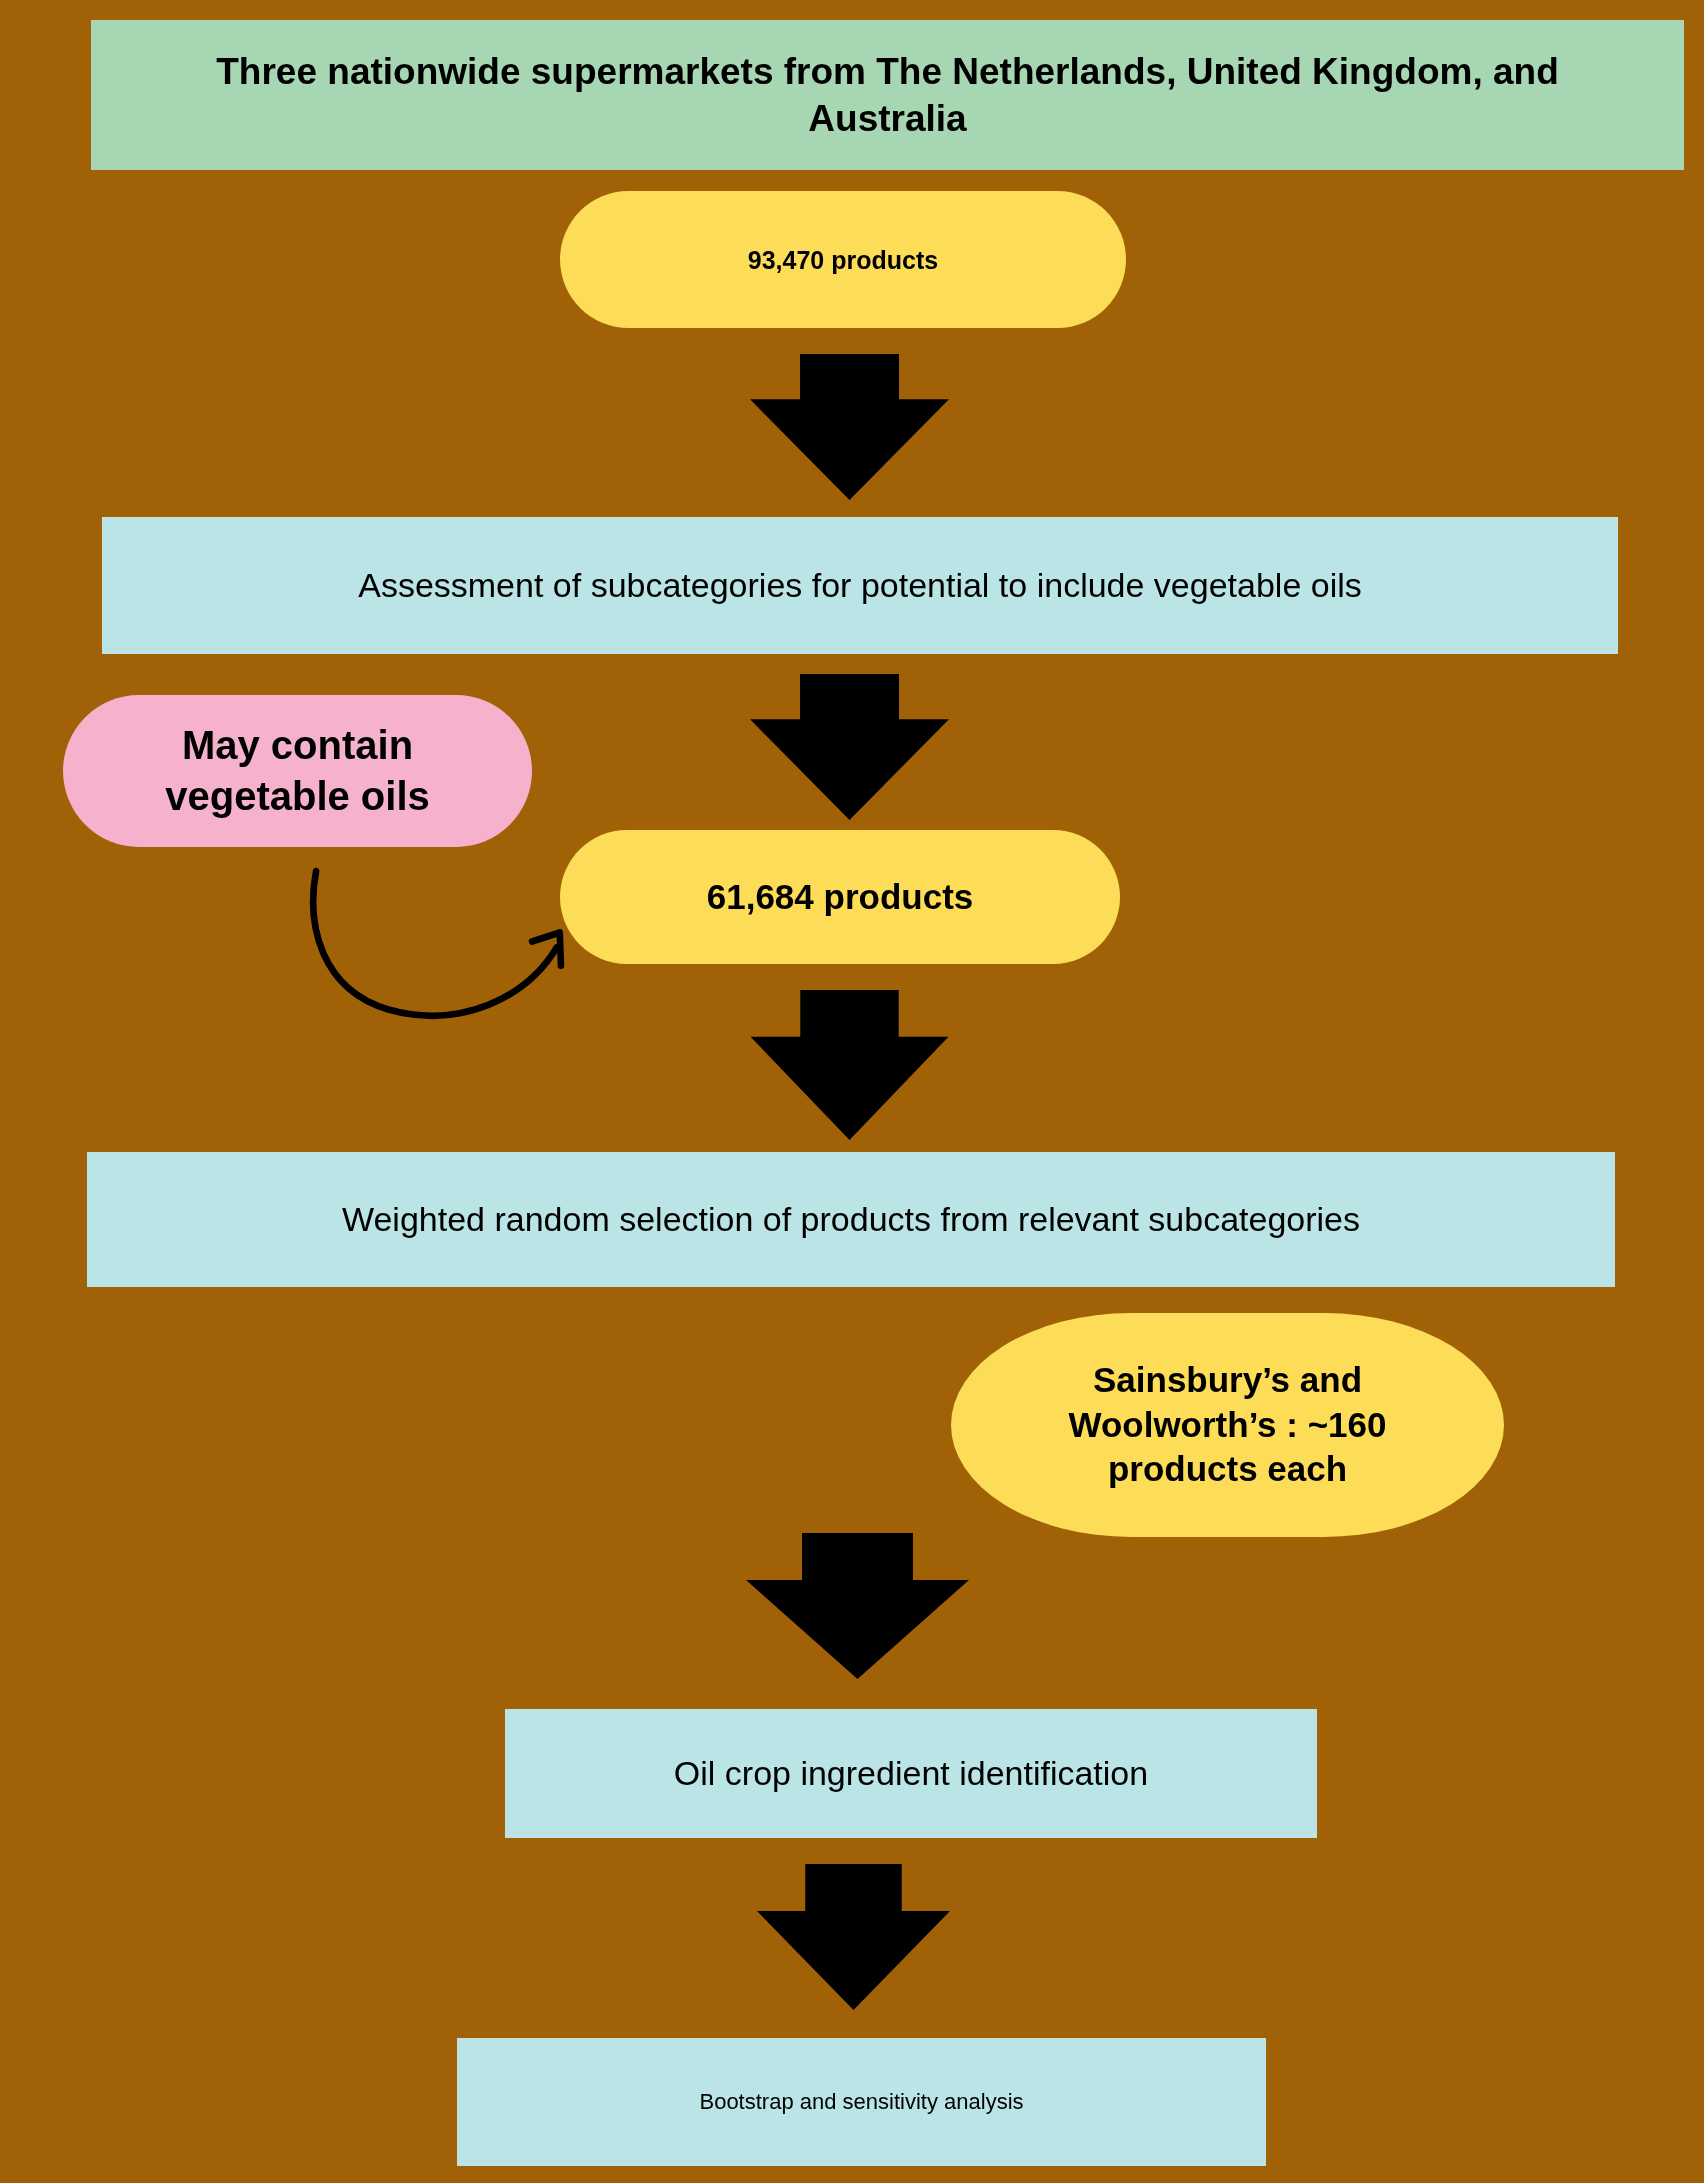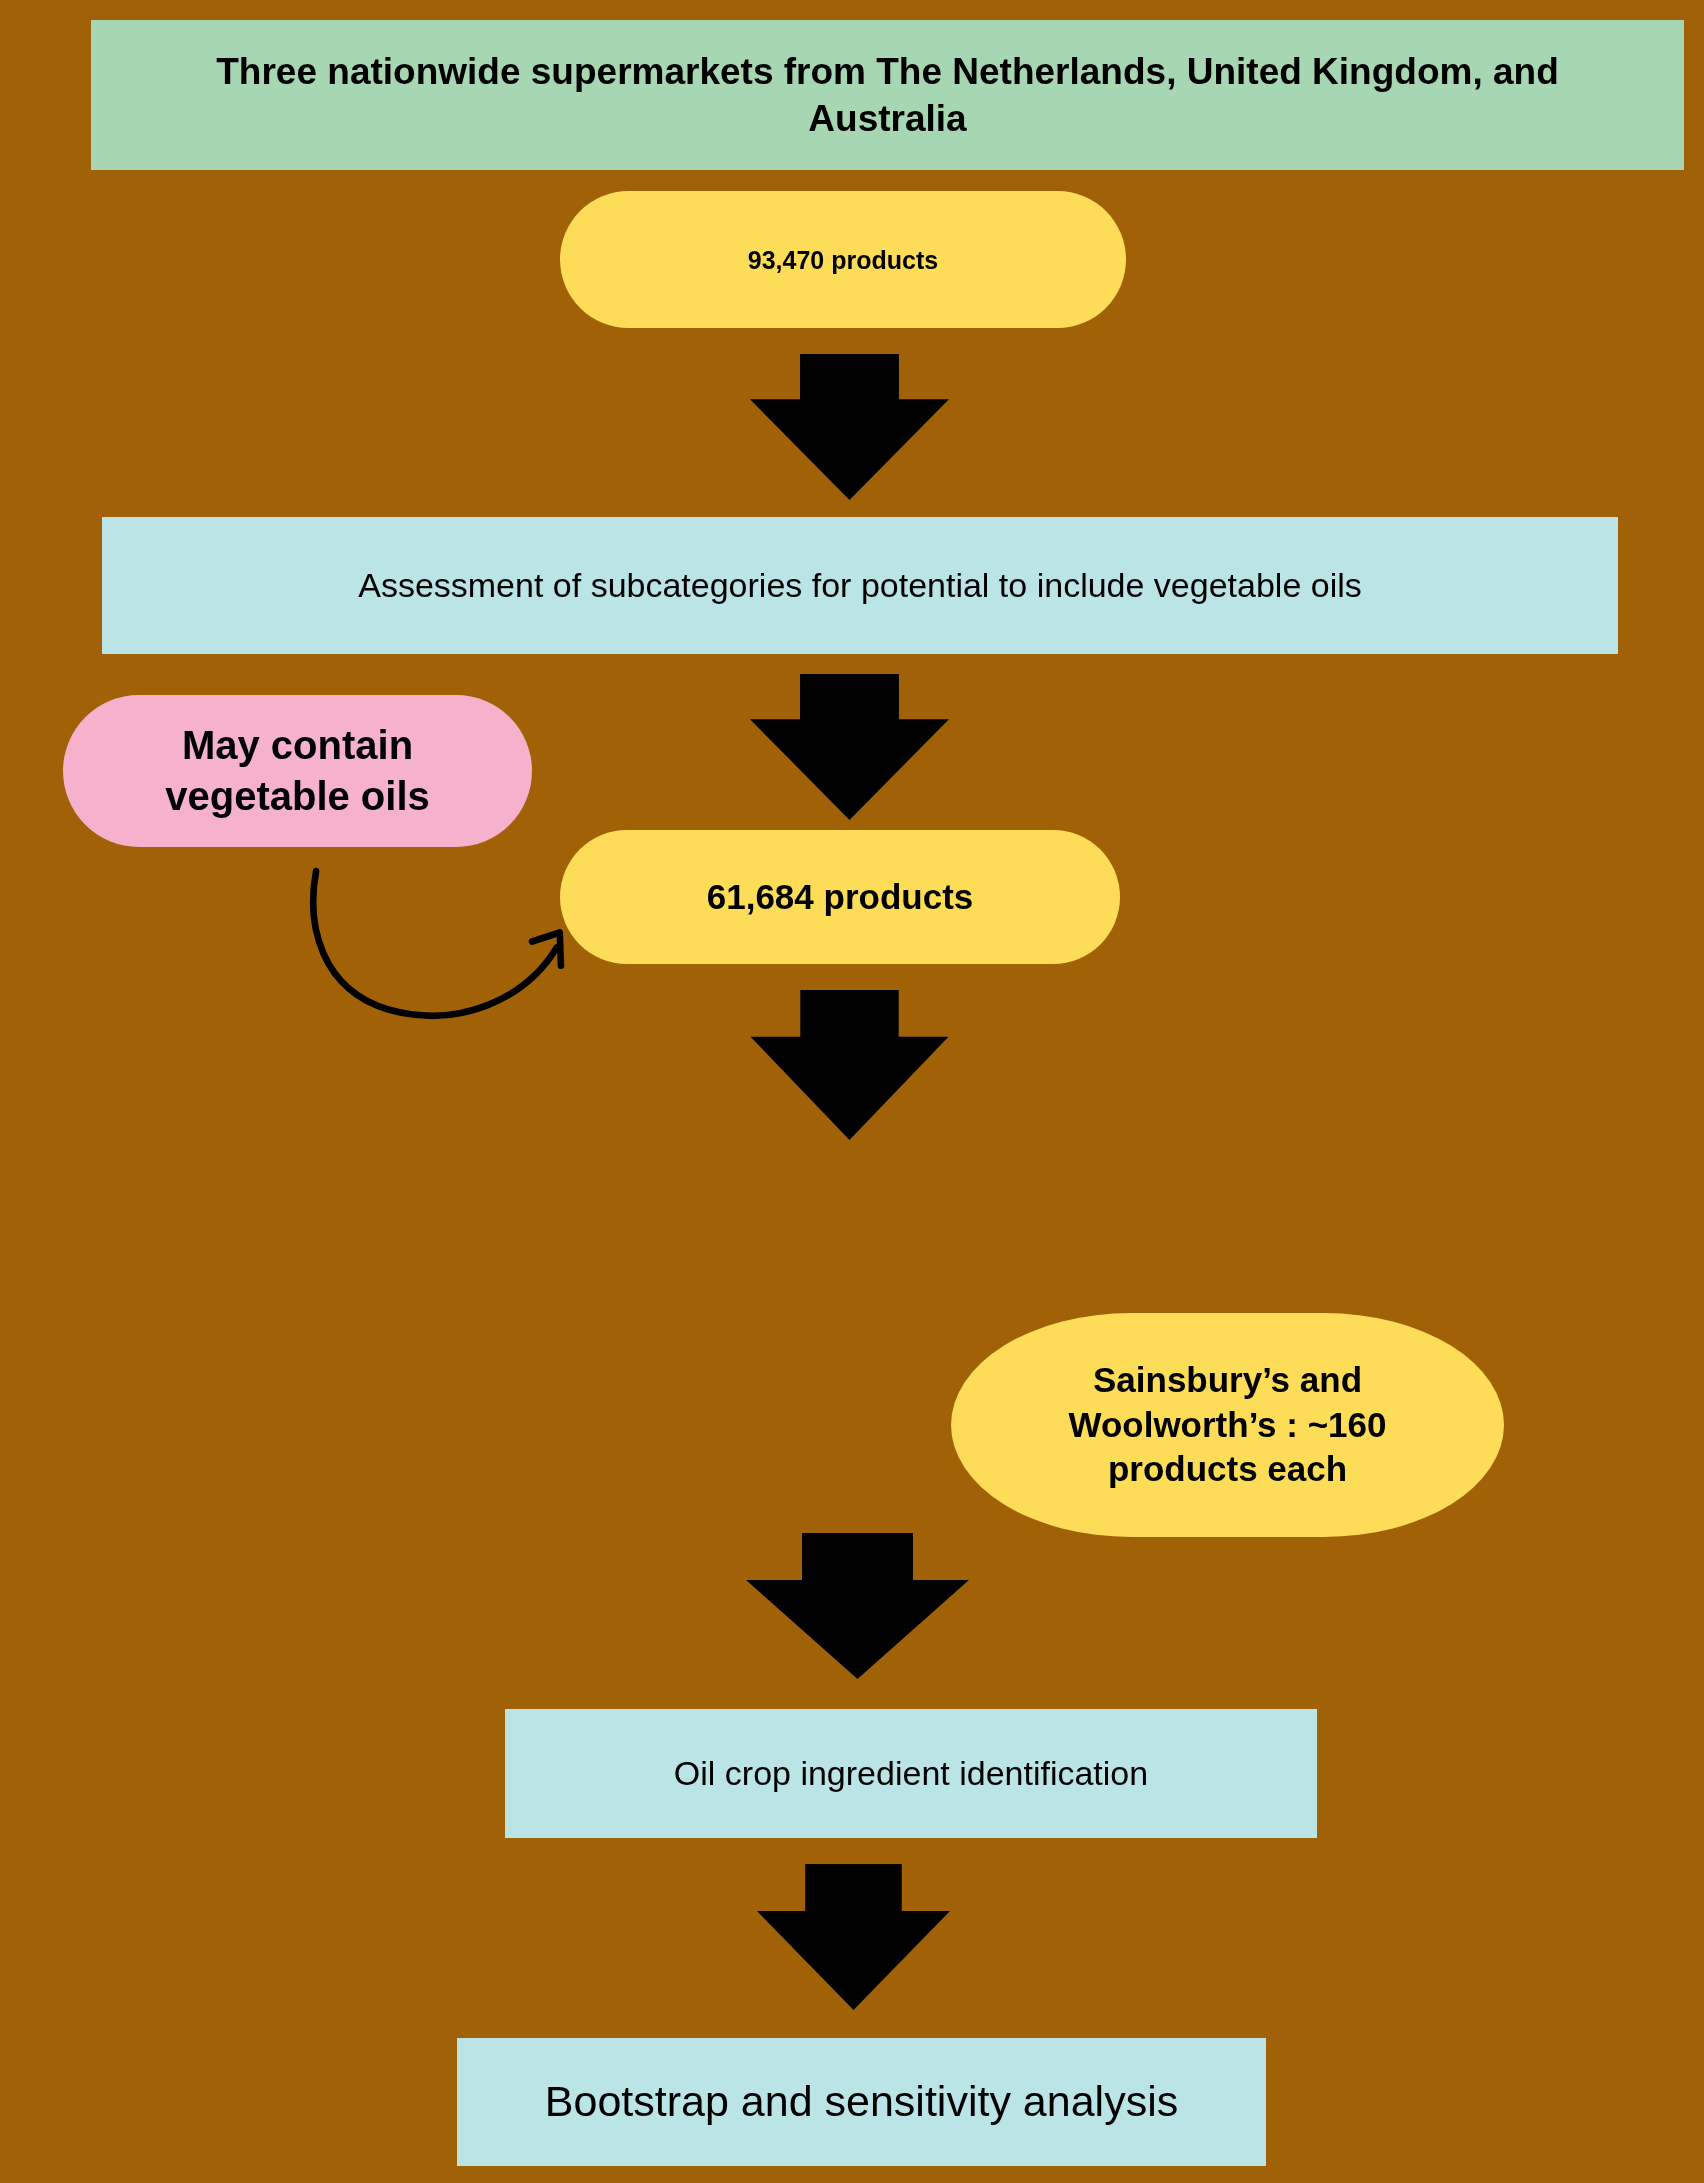--- a/index.html
+++ b/index.html
@@ -84,36 +84,39 @@
   </svg>
 
   <div class="node oval" style="left:560px; top:830px; width:560px; height:134px; background:#FDDC58;">
     <span class="txt bold" style="font-size:35px;">61,684 products</span>
   </div>
 
   <svg class="arrow-svg" style="left:750px; top:990px;" width="199" height="150" viewBox="0 0 330 250">
     <polygon points="83,0 247,0 247,78 330,78 165,250 0,78 83,78" fill="#000000"></polygon>
   </svg>
 
+  <div class="node rect-box" style="left:87px; top:1152px; width:1528px; height:135px; background:#BAE4E6; padding:0 36px;">
+    <span class="txt normal" style="font-size:34px;">Weighted random selection of products from relevant subcategories</span>
+  </div>
 
 
   <div class="node oval" style="left:951px; top:1313px; width:553px; height:224px; background:#FDDC58; padding:0 57px; border-radius:180px/112px;">
     <span class="txt bold" style="font-size:35px;">Sainsbury’s and Woolworth’s : ~160 products each</span>
   </div>
 
   <svg class="arrow-svg" style="left:746px; top:1533px;" width="223" height="146" viewBox="0 0 370 242">
     <polygon points="93,0 277,0 277,78 370,78 185,242 0,78 93,78" fill="#000000"></polygon>
   </svg>
 
   <div class="node rect-box" style="left:457px; top:1709px; width:812px; height:129px; background:#BAE4E6; padding:0 30px;margin-left:48px;">
     <span class="txt normal" style="font-size:34px;">Oil crop ingredient identification</span>
   </div>
 
   <svg class="arrow-svg" style="left:757px; top:1864px;" width="193" height="146" viewBox="0 0 320 242">
     <polygon points="80,0 240,0 240,78 320,78 160,242 0,78 80,78" fill="#000000"></polygon>
   </svg>
 
   <div class="node rect-box" style="left:457px; top:2038px; width:809px; height:128px; background:#BAE4E6; padding:0 30px;">
-    <span class="txt normal" style="font-size:43px;">Bootstrap and sensitivity analysis</span>
+    <span class="txt normal" style="font-size:22px;">Bootstrap and sensitivity analysis</span>
   </div>
 
 </div>
 
 
 </body></html>

